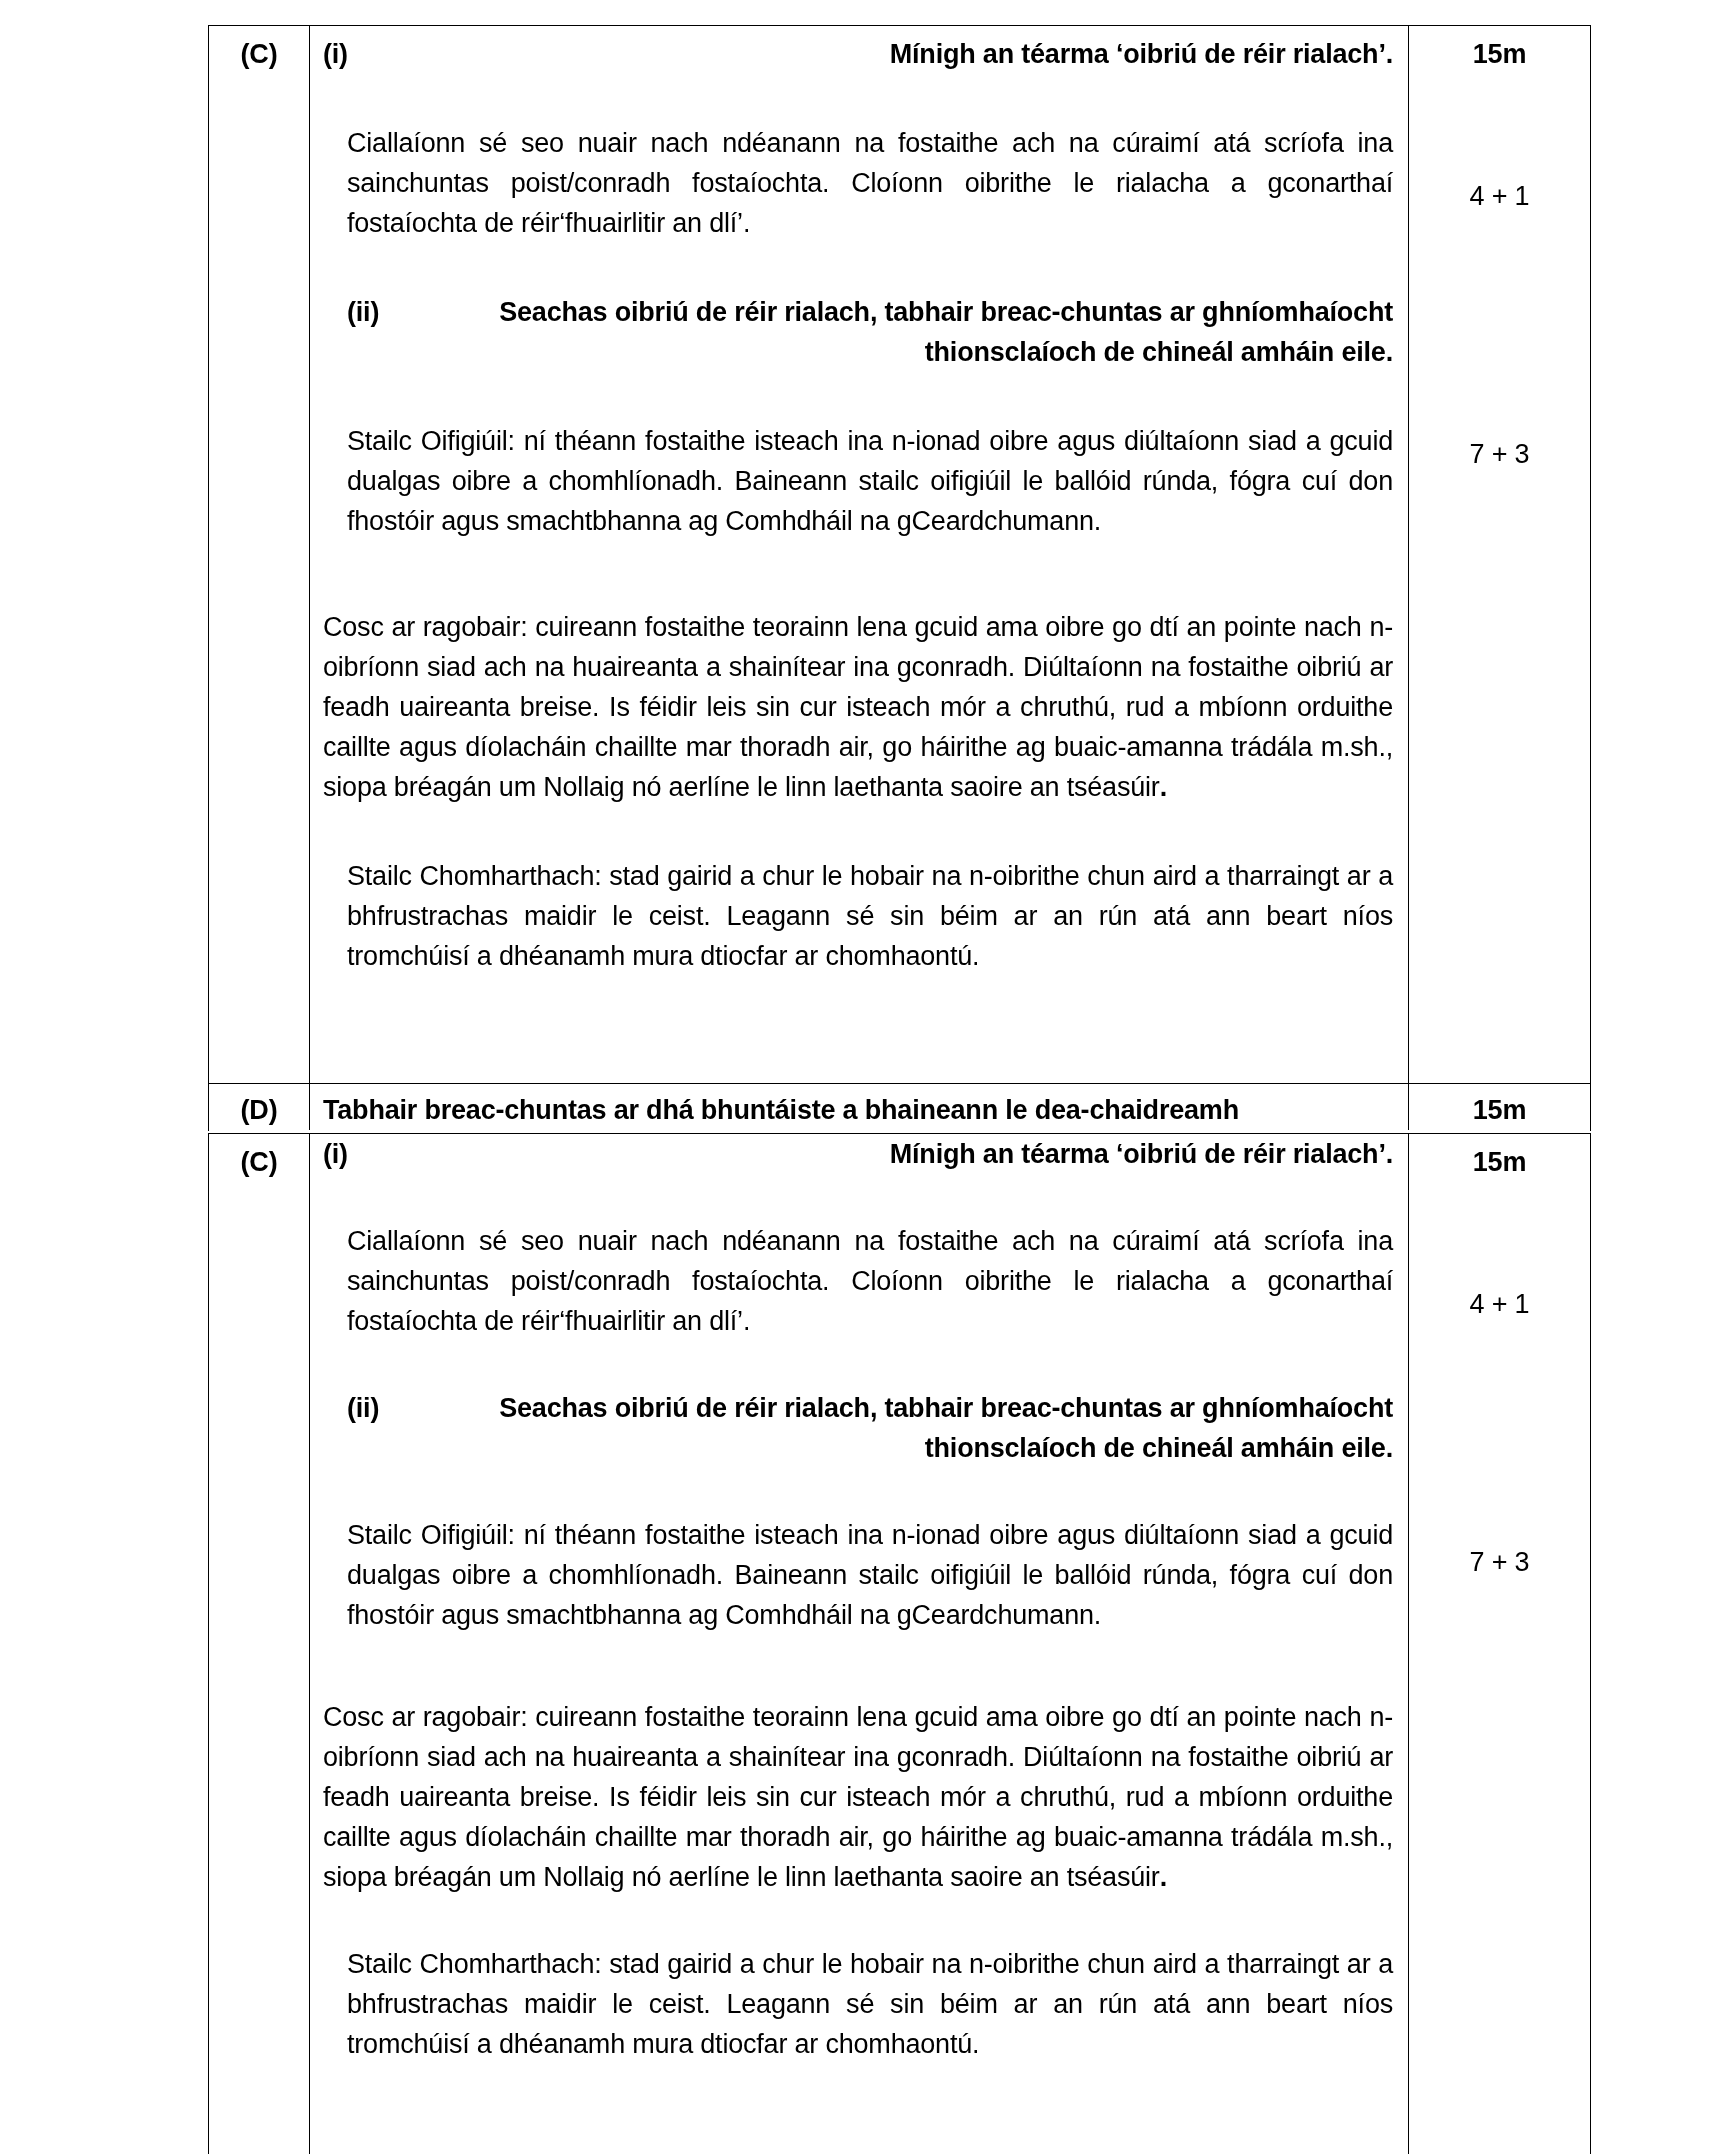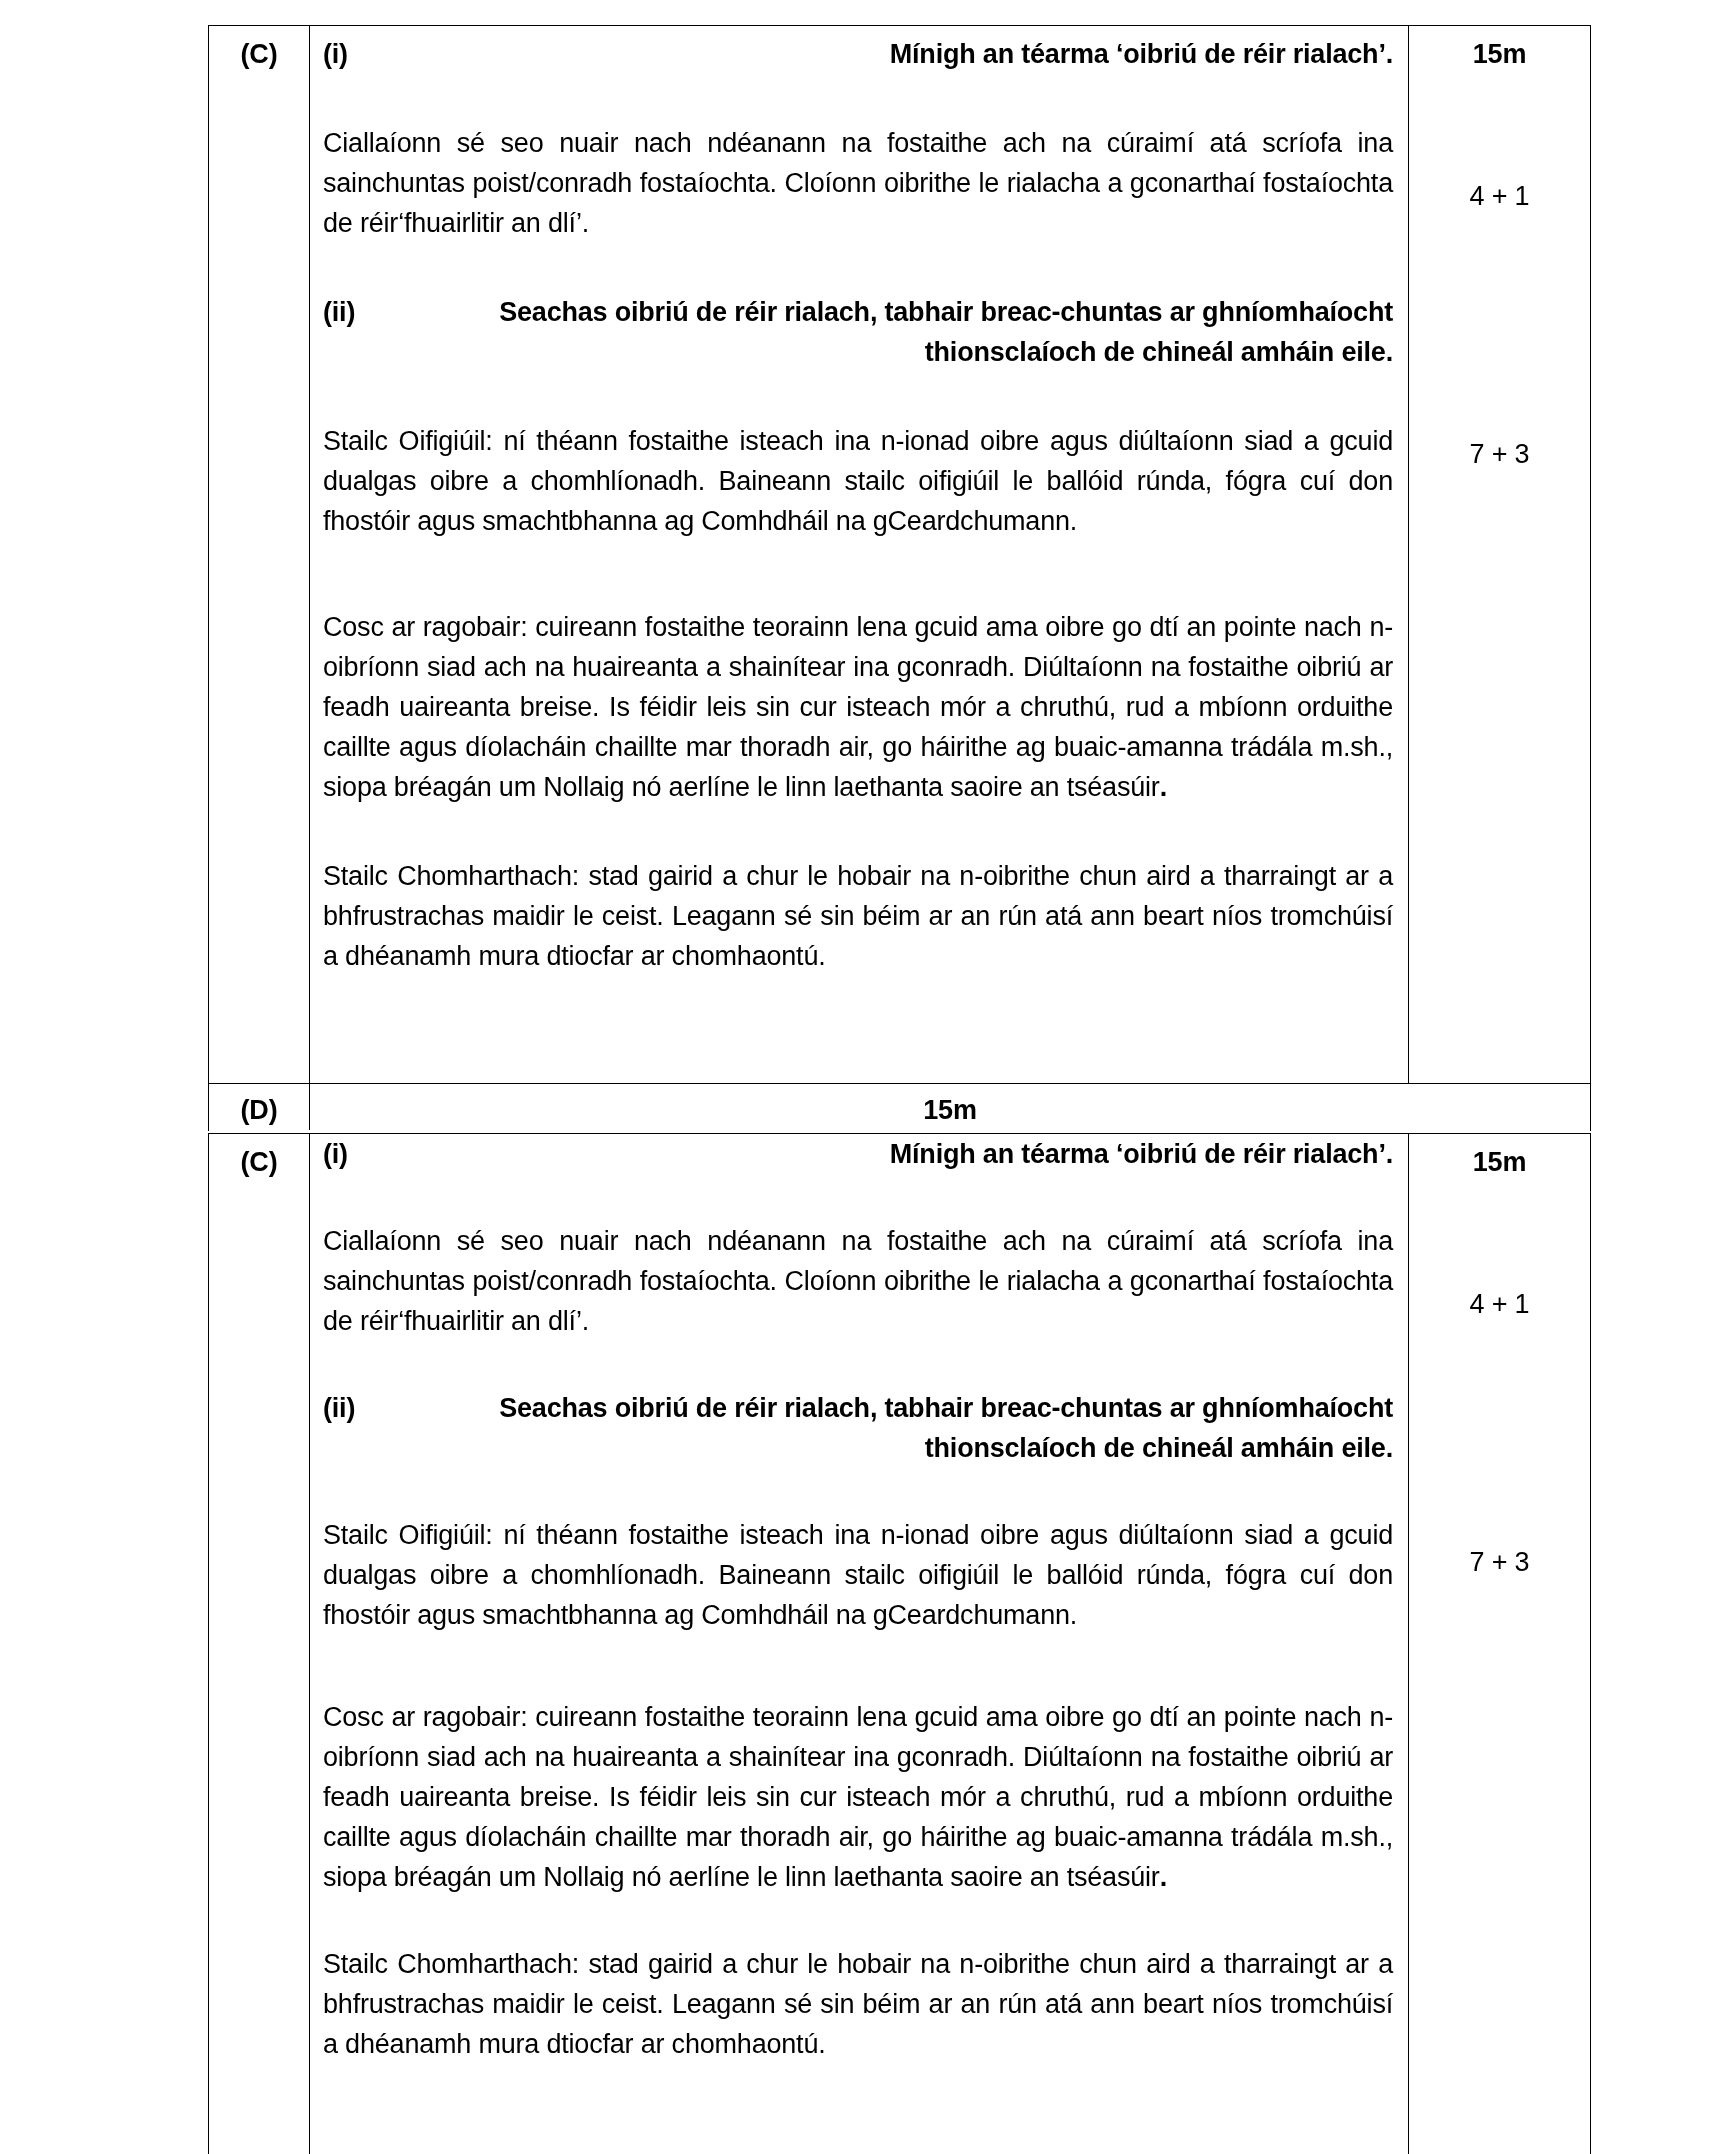--- a/index.html
+++ b/index.html
@@ -23,21 +23,21 @@
   }
   .cell-text{
     width:1099px;flex:0 0 1099px;border-right:1.9px solid #000;
     padding:7.5px 15px 0 13px;
   }
   .cell-marks{flex:1 1 auto;position:relative;text-align:center;}
   .q{display:flex;font-weight:bold;}
   .q .ql{flex:0 0 61px;}
   .q .qt{flex:1;text-align:right;}
   .para{text-align:justify;}
-  .m52{margin-top:49px;}
+  .m52{margin-top:49px;margin-left:24px;}
   .m70{margin-top:66px;}
   .lead{font-weight:normal;}
   .tailb{font-weight:bold;}
   .mark{position:absolute;left:0;right:0;}
   .mk-total{top:7.5px;font-weight:bold;}
   .mk-i{top:150px;}
   .mk-ii{top:408px;}
   .row-d{font-weight:bold;}
   .row-d .cell-label{padding-top:5.6px;}
   .row-d .cell-text{padding-top:5.6px;}
@@ -72,20 +72,23 @@
     <div class="cell cell-marks">
       <div class="mark mk-total">15m</div>
       <div class="mark mk-i">4 + 1</div>
       <div class="mark mk-ii">7 + 3</div>
     </div>
   </div>
   <div class="row row-d">
     <div class="cell cell-label">
       <span>(D)</span>
     </div>
+    <div class="cell cell-text">
+      <span>Tabhair breac-chuntas ar dhá bhuntáiste a bhaineann le dea-chaidreamh</span>
+    </div>
     <div class="cell cell-marks">
       <span>15m</span>
     </div>
   </div>
 </div>
 
 <div class="sheet-table" id="table-2">
   <div class="row row-c">
     <div class="cell cell-label">
       <span>(C)</span>

